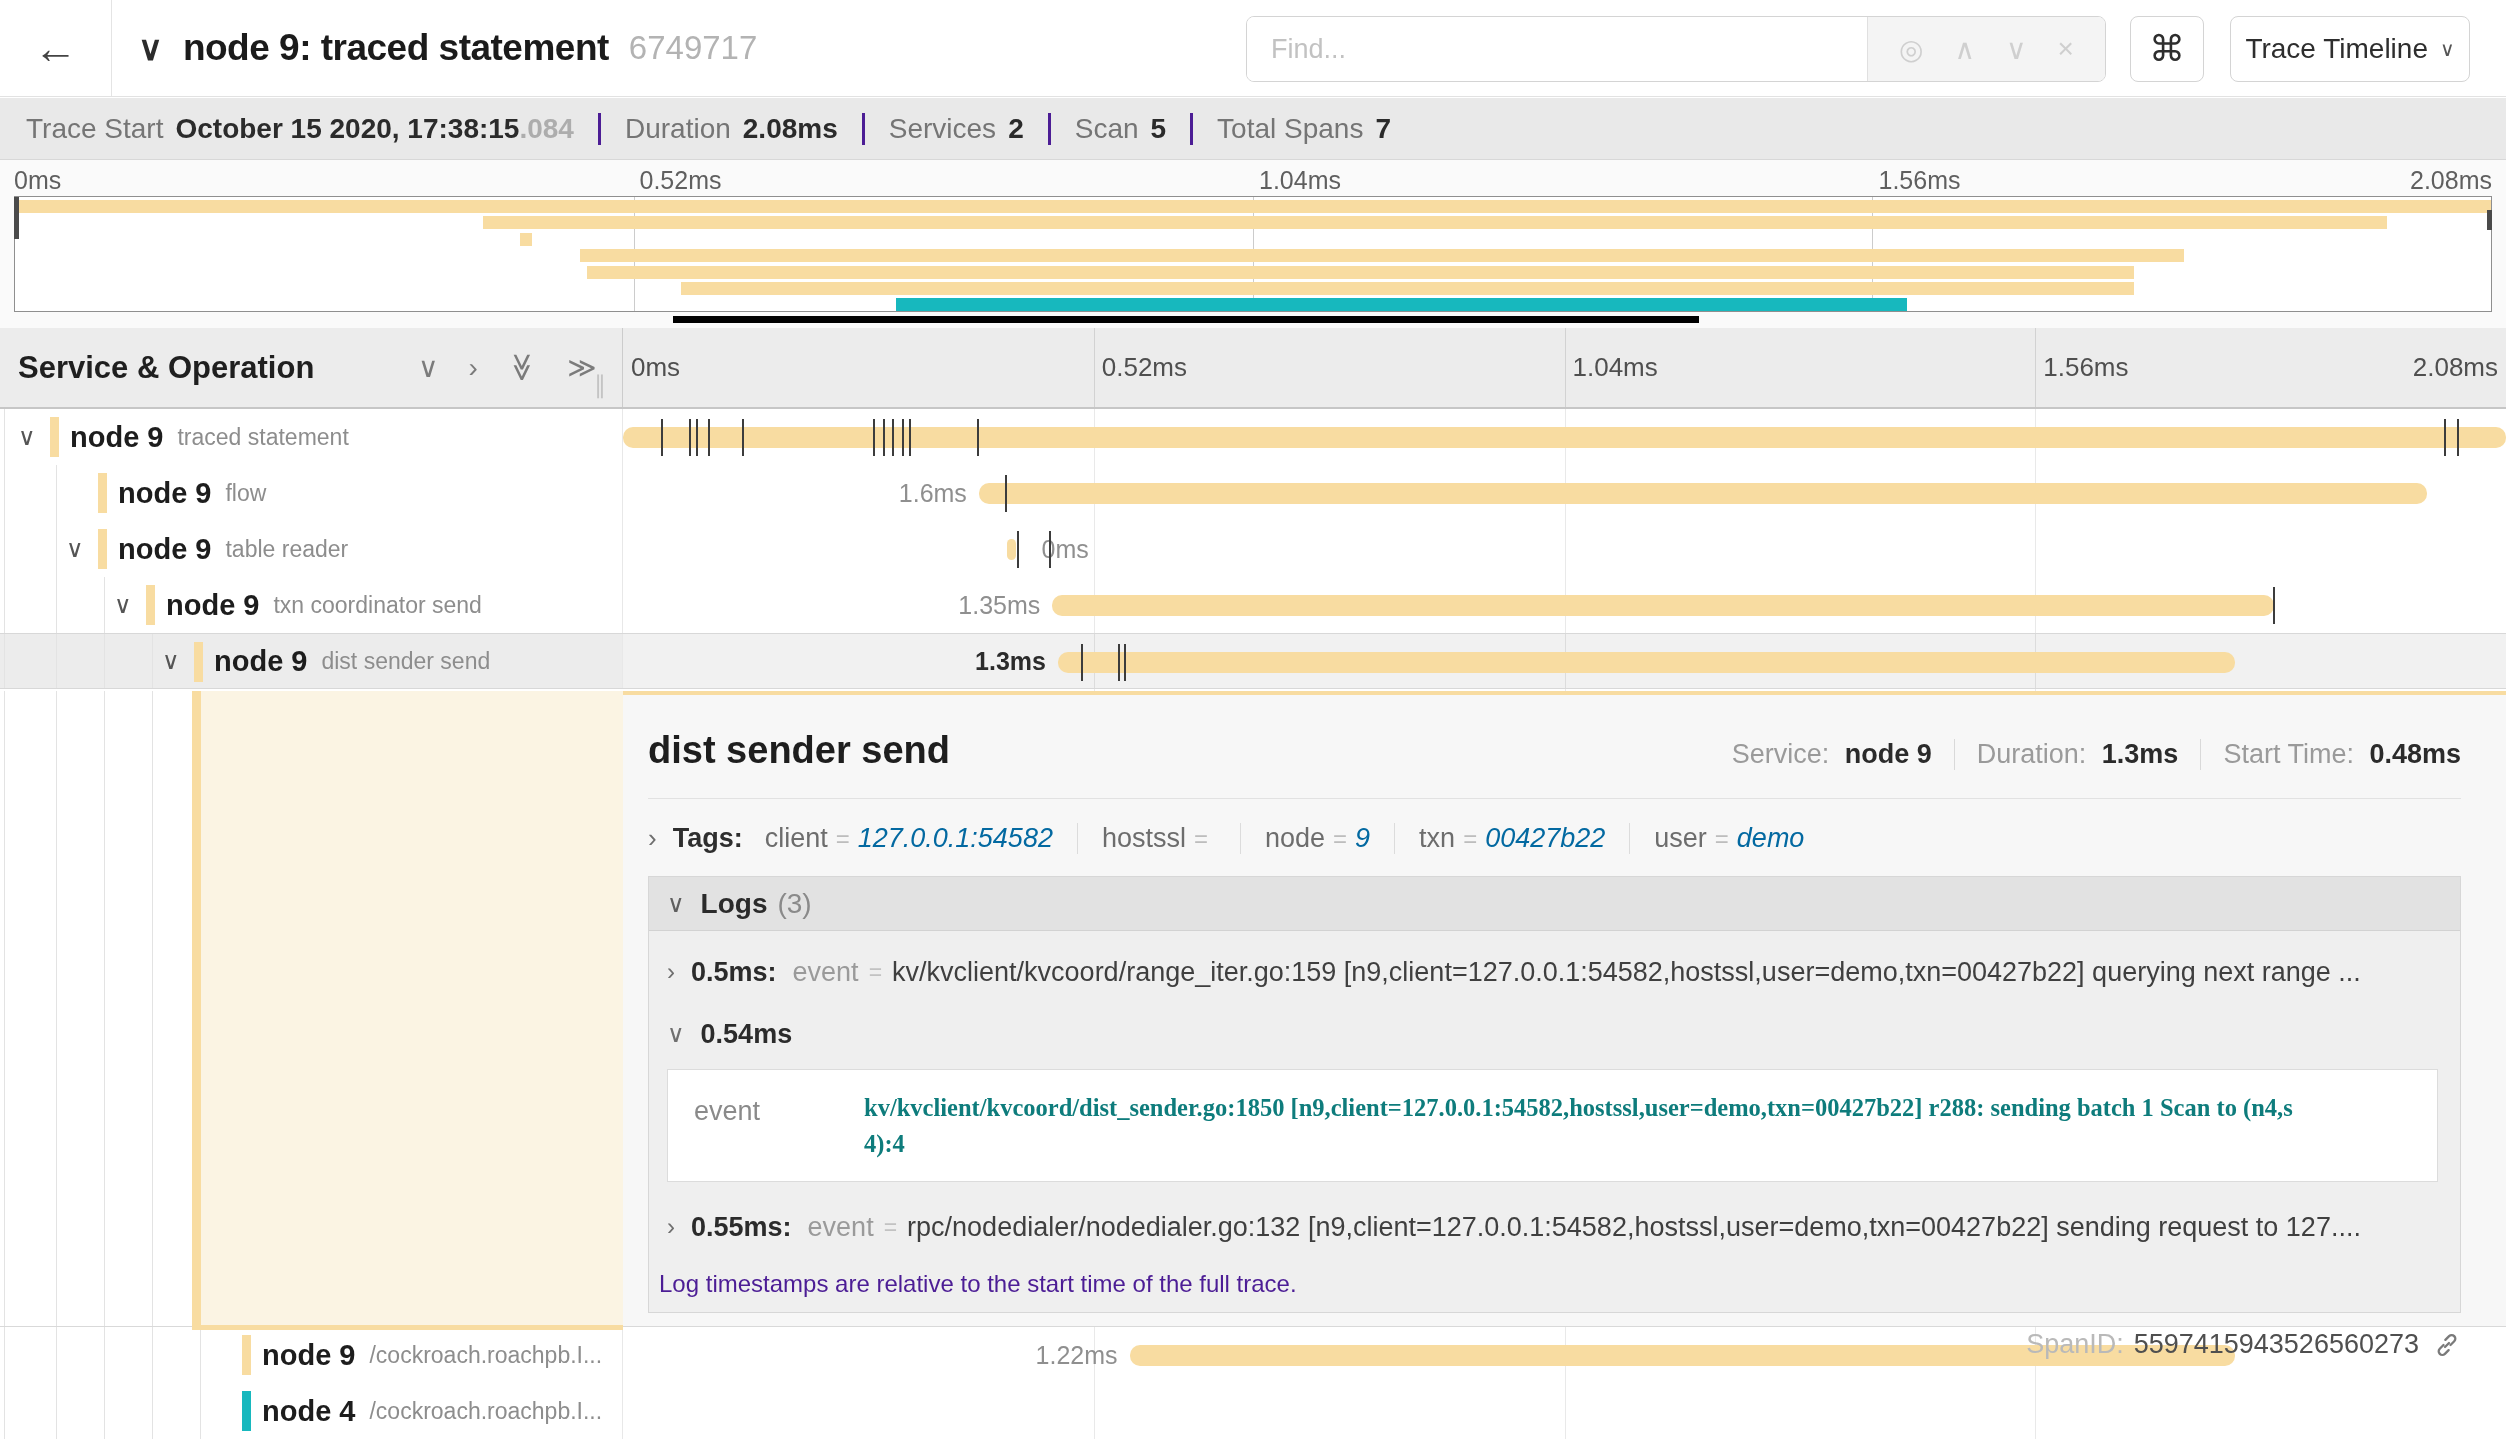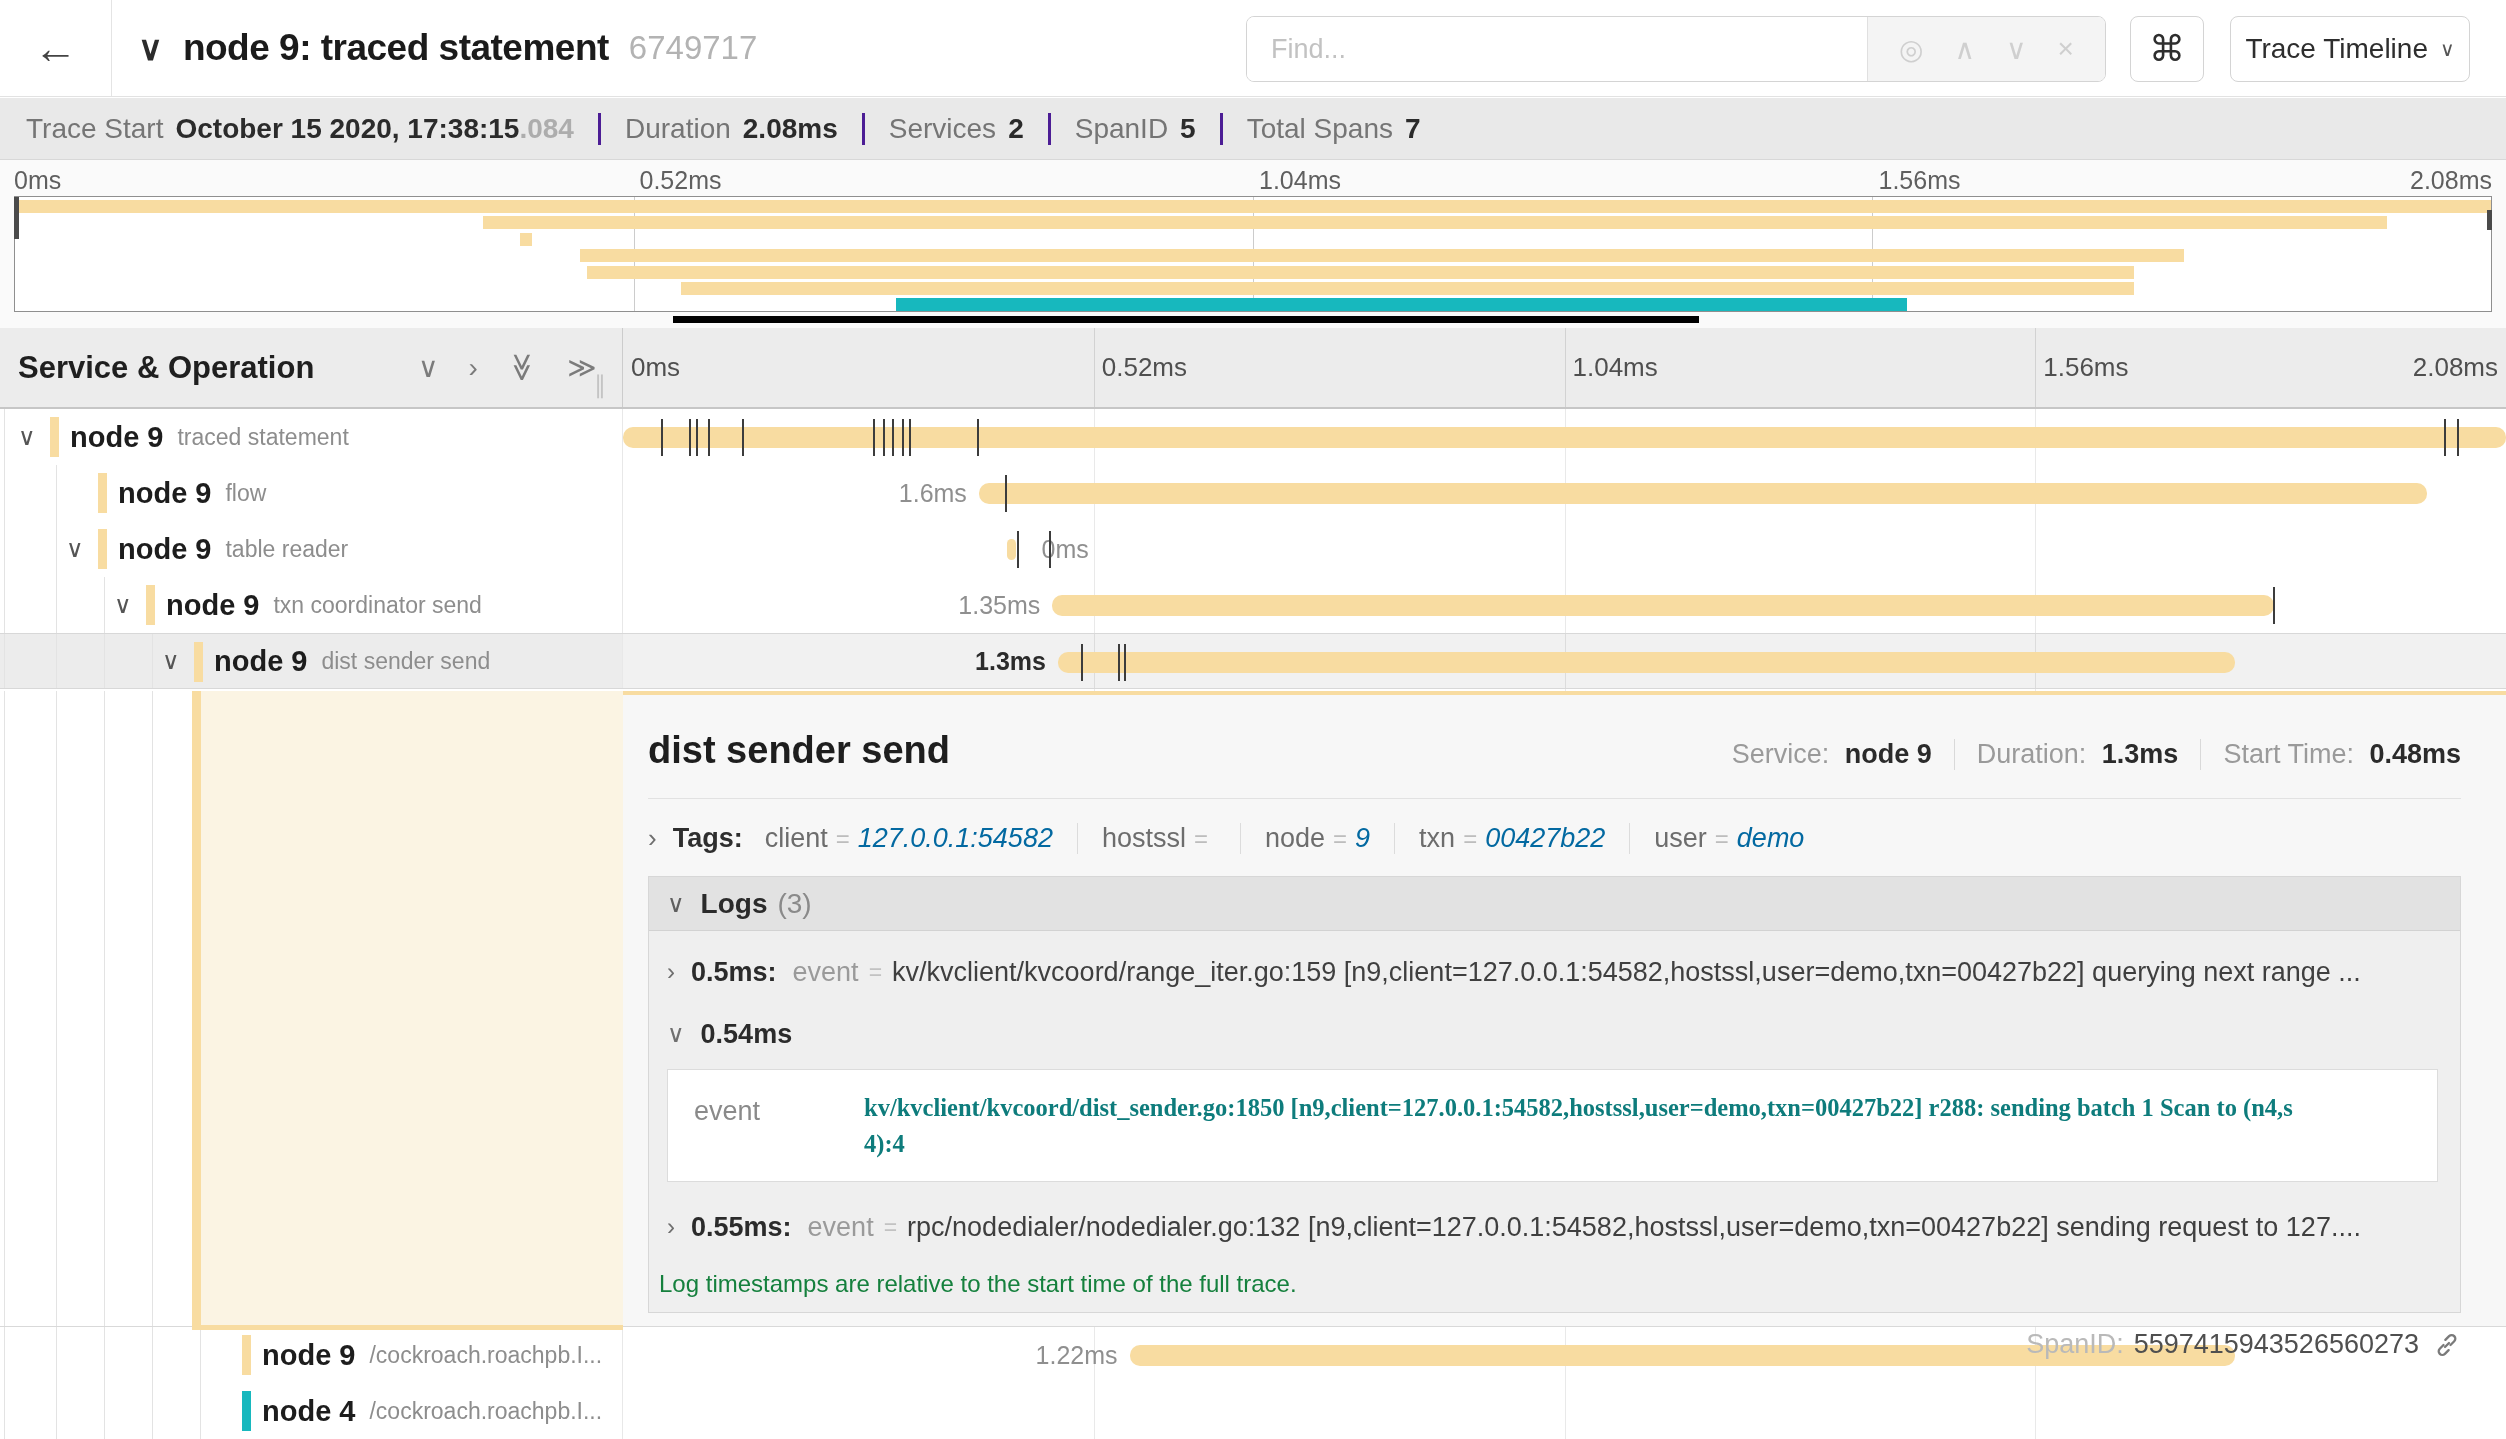--- a/index.html
+++ b/index.html
@@ -101,21 +101,21 @@
   .logs-body { padding:10px 18px 6px 10px; }
   .log-line { display:flex; align-items:center; height:62px; font-size:27px; white-space:nowrap; overflow:hidden; cursor:pointer; }
   .log-line .chev { color:#6f6f6f; font-size:24px; margin:0 16px 0 8px; flex:0 0 auto; }
   .log-line .ltime { font-weight:bold; color:#2b2b2b; margin-right:16px; flex:0 0 auto; }
   .log-line .lfield { color:#9a9a9a; flex:0 0 auto; }
   .log-line .leq { color:#c2c2c2; margin:0 10px; font-size:23px; flex:0 0 auto; }
   .log-line .ltext { color:#3f3f3f; overflow:hidden; text-overflow:ellipsis; }
   .event-box { background:#fff; border:1px solid #dcdcdc; margin:4px 4px 14px 8px; padding:20px 26px; display:flex; }
   .event-box .efield { width:170px; flex:0 0 auto; font-size:27px; color:#8a8a8a; padding-top:6px; }
   .event-box .etext { font-family:Liberation Serif, serif; font-size:24.5px; font-weight:bold; color:#0e7c7c; line-height:1.45; width:1430px; word-break:break-all; }
-  .logs-foot { font-size:24px; color:#15803d; padding:6px 0 14px 10px; }
+  .logs-foot { font-size:24px; color:#4c1d95; padding:6px 0 14px 10px; }
   .spanid-row { display:flex; justify-content:flex-end; align-items:center; margin-top:16px; font-size:27px; }
   .spanid-row .sl { color:#b9b9b9; }
   .spanid-row .sv { color:#4f4f4f; margin-left:10px; }
   .spanid-row svg { margin-left:14px; cursor:pointer; }
 </style>
 </head>
 <body>
 
 <div class="app">
 
@@ -154,21 +154,21 @@
       </span>
       <span class="item">
         <span class="lbl">Duration</span>
         <span class="val">2.08ms</span>
       </span>
       <span class="item">
         <span class="lbl">Services</span>
         <span class="val">2</span>
       </span>
       <span class="item">
-        <span class="lbl">SpanID</span>
+        <span class="lbl">Scan</span>
         <span class="val">5</span>
       </span>
       <span class="item">
         <span class="lbl">Total Spans</span>
         <span class="val">7</span>
       </span>
     </div>
 
   <div class="minimap">
     <div class="mm-labels" id="mm-labels">

